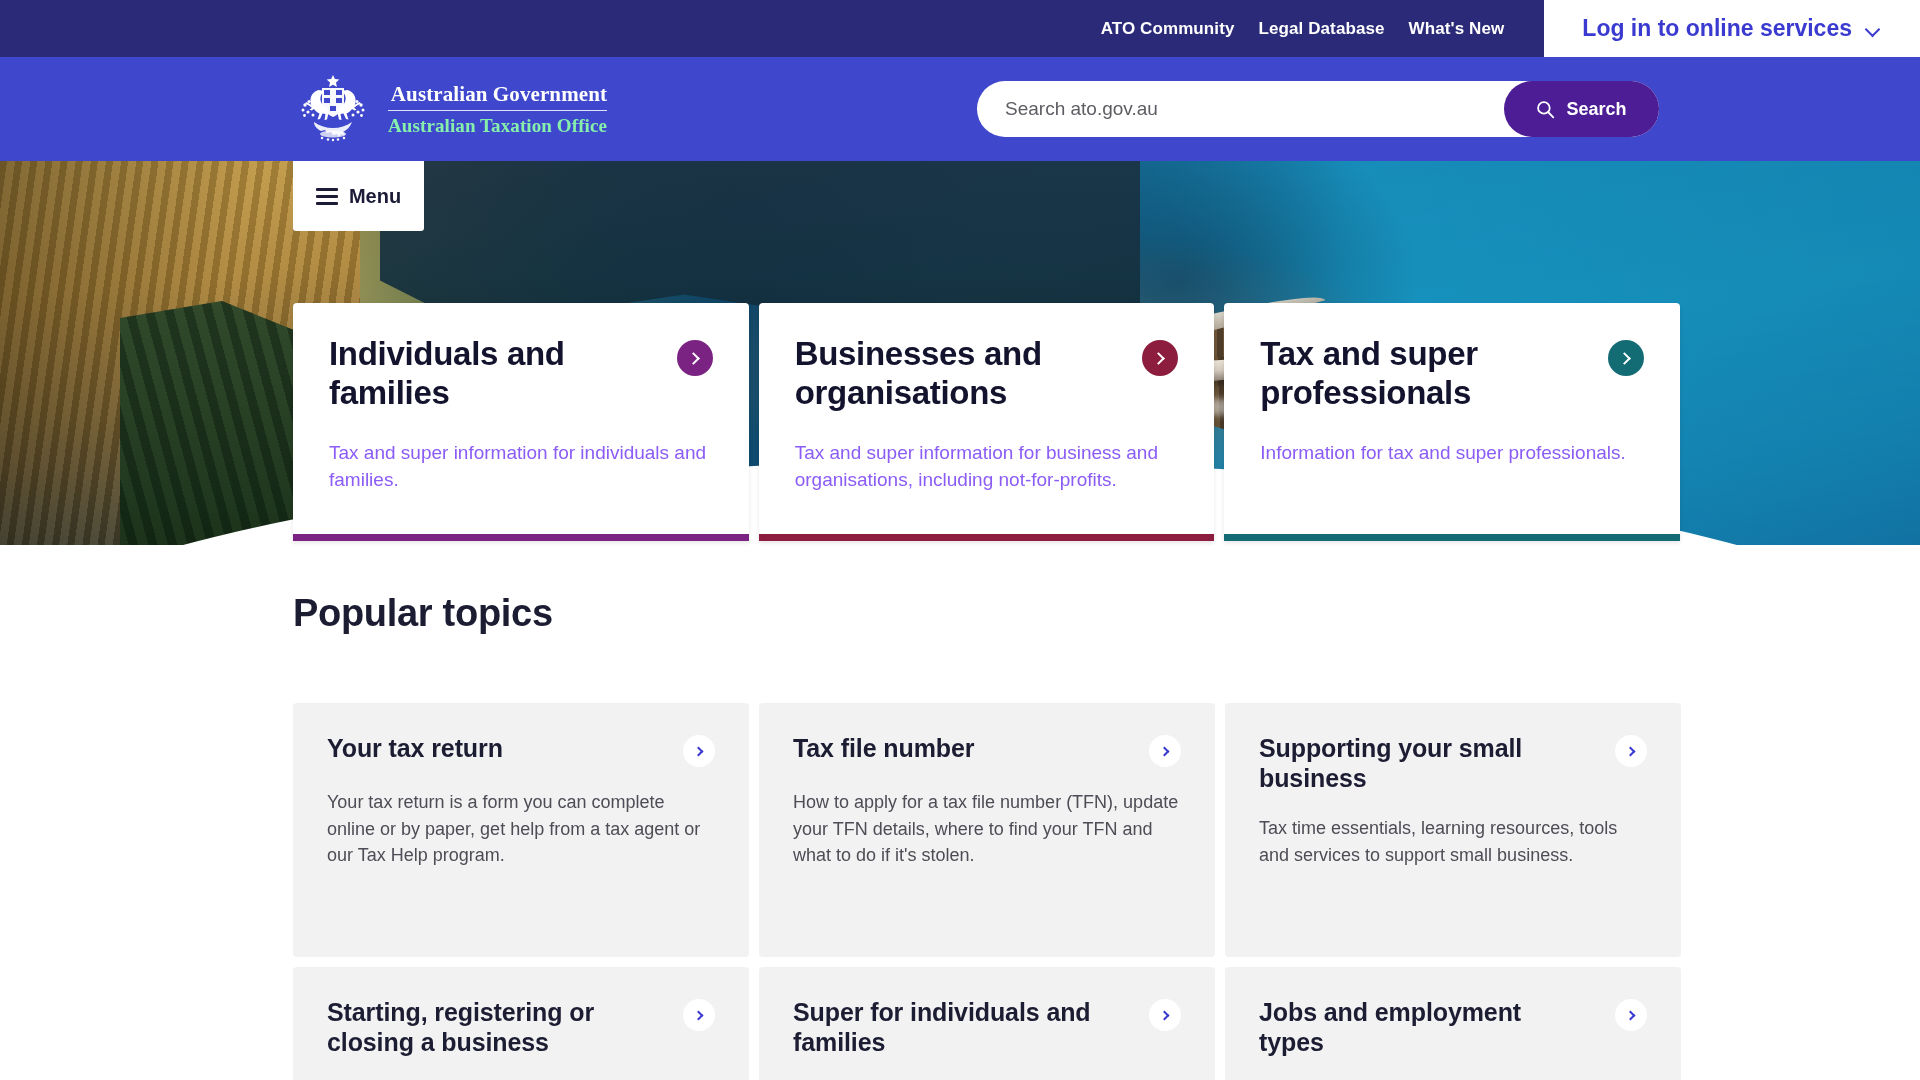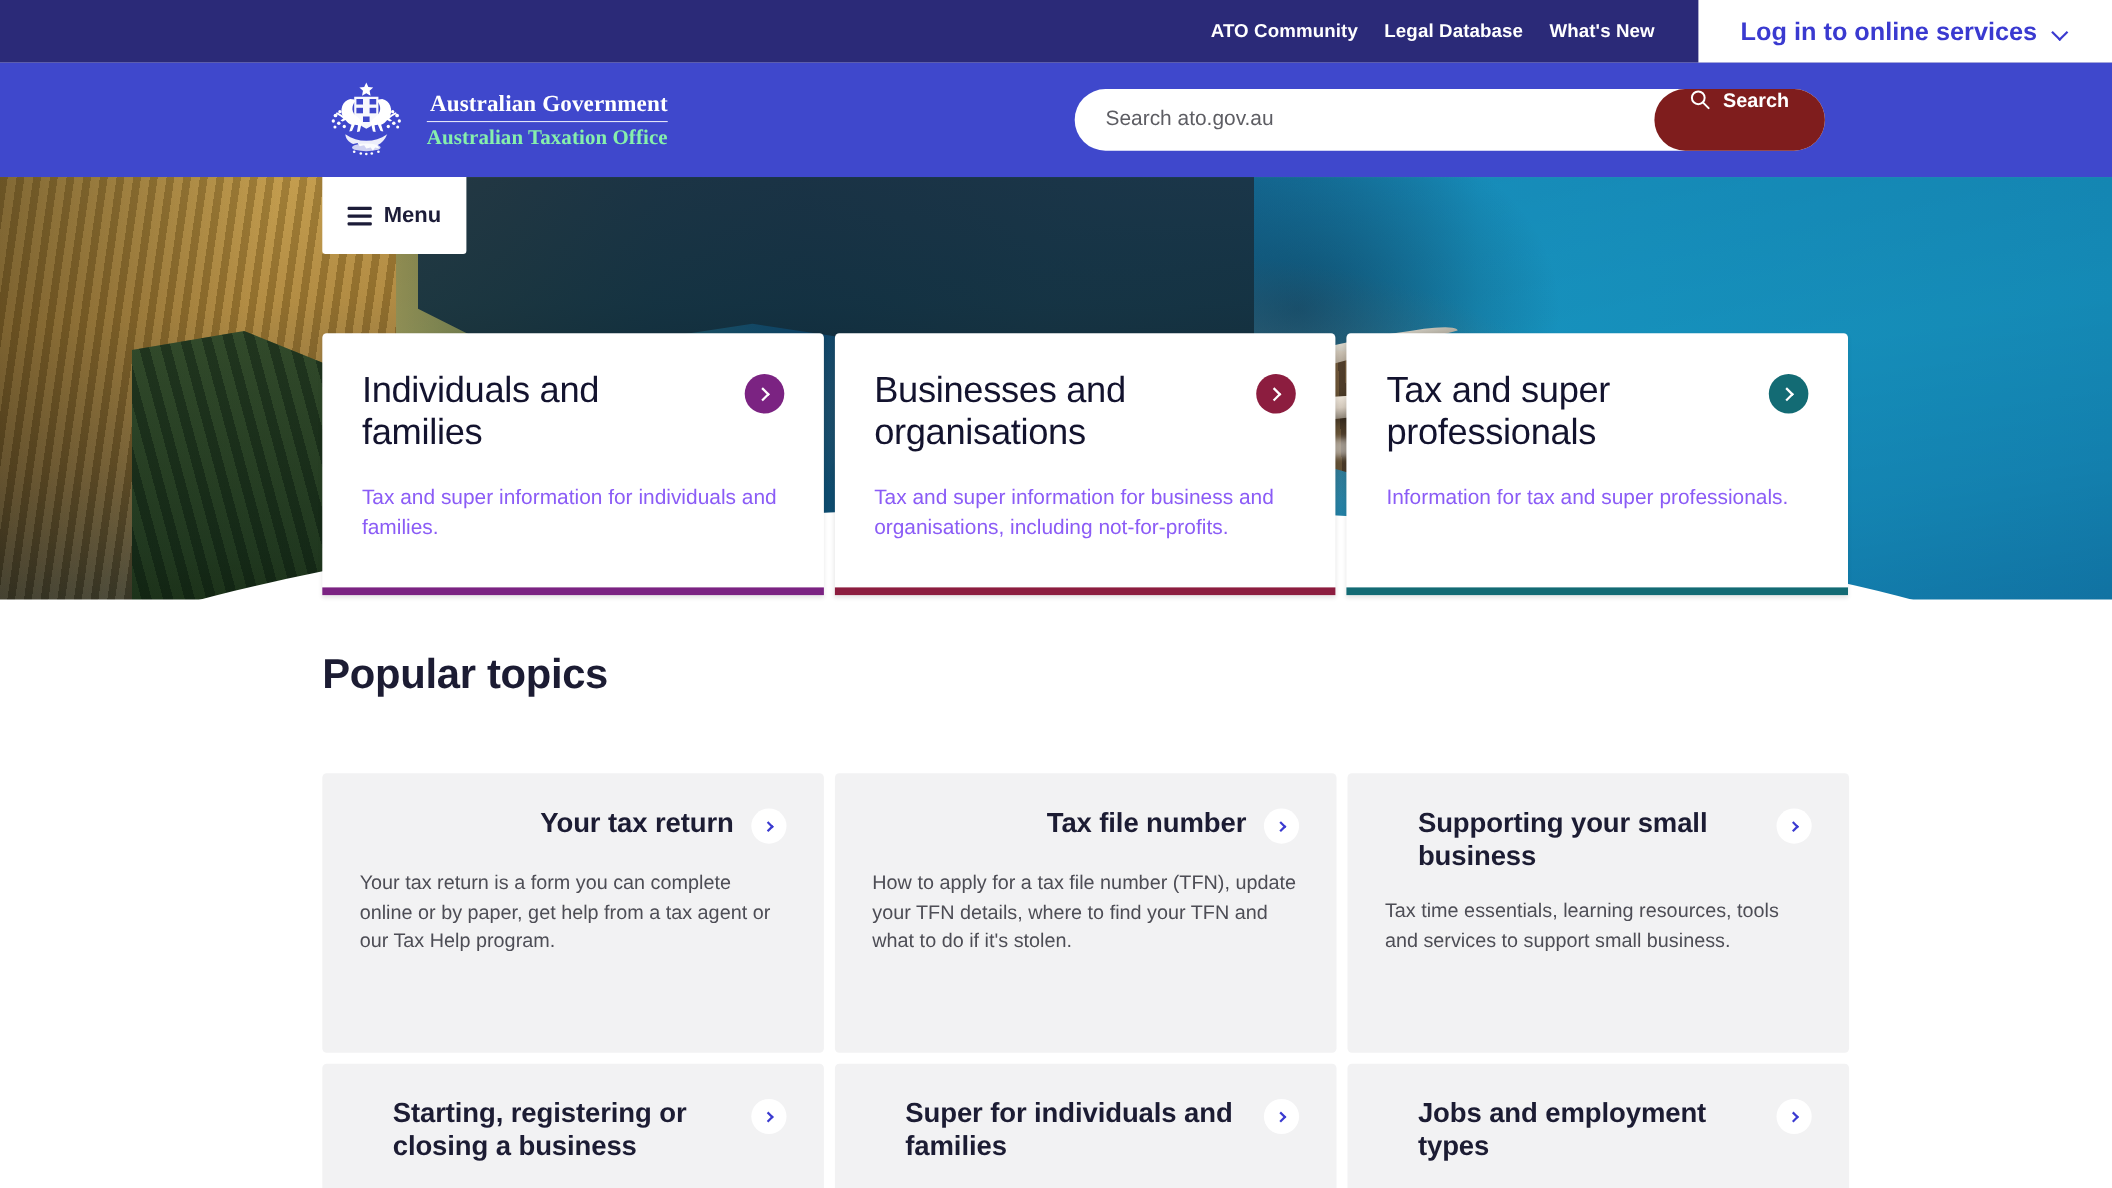--- a/index.html
+++ b/index.html
@@ -125,29 +125,29 @@
     background: transparent;
     font-family: "Liberation Sans", sans-serif;
     font-size: 19px;
     color: #5d5d63;
     padding: 0 28px 0 28px;
     border-radius: 28px 0 0 28px;
   }
   .search-input::placeholder { color: #5d5d63; opacity: 1; }
   .search-btn {
     width: 155px;
-    background: #7f1d1d;
+    background: #4c1d95;
     border: none;
     border-radius: 28px;
     color: #ffffff;
     font-family: "Liberation Sans", sans-serif;
     font-size: 18px;
     font-weight: bold;
     display: flex;
-    align-items: flex-start;
+    align-items: center;
     justify-content: center;
     gap: 11px;
     cursor: pointer;
   }
   .mag { width: 19px; height: 19px; flex: none; }
 
   
   .hero {
     position: relative;
     height: 420px;
@@ -305,21 +305,21 @@
   .hero-card.c-maroon::after { background: #8c1d3f; }
   .hero-card.c-teal::after   { background: #136b74; }
   .hero-card-head {
     display: flex;
     align-items: flex-start;
     justify-content: space-between;
     gap: 18px;
   }
   .hero-card-title {
     font-size: 33px;
-    font-weight: normal;
+    font-weight: bold;
     color: #13132e;
     line-height: 1.18;
     letter-spacing: -0.3px;
     max-width: 300px;
   }
   .circ-arrow {
     width: 36px; height: 36px;
     border-radius: 50%;
     flex: none;
     display: flex;
@@ -370,21 +370,21 @@
     background: #f2f2f3;
     border-radius: 4px;
     padding: 30px 34px 34px 34px;
     min-height: 254px;
     cursor: pointer;
   }
   .topic-card.short { min-height: 130px; }
   .topic-card-head {
     display: flex;
     align-items: flex-start;
-    justify-content: flex-end;
+    justify-content: space-between;
     gap: 16px;
   }
   .topic-card-title {
     font-size: 25px;
     font-weight: bold;
     color: #1c1c33;
     line-height: 1.2;
     letter-spacing: -0.1px;
     max-width: 310px;
   }

